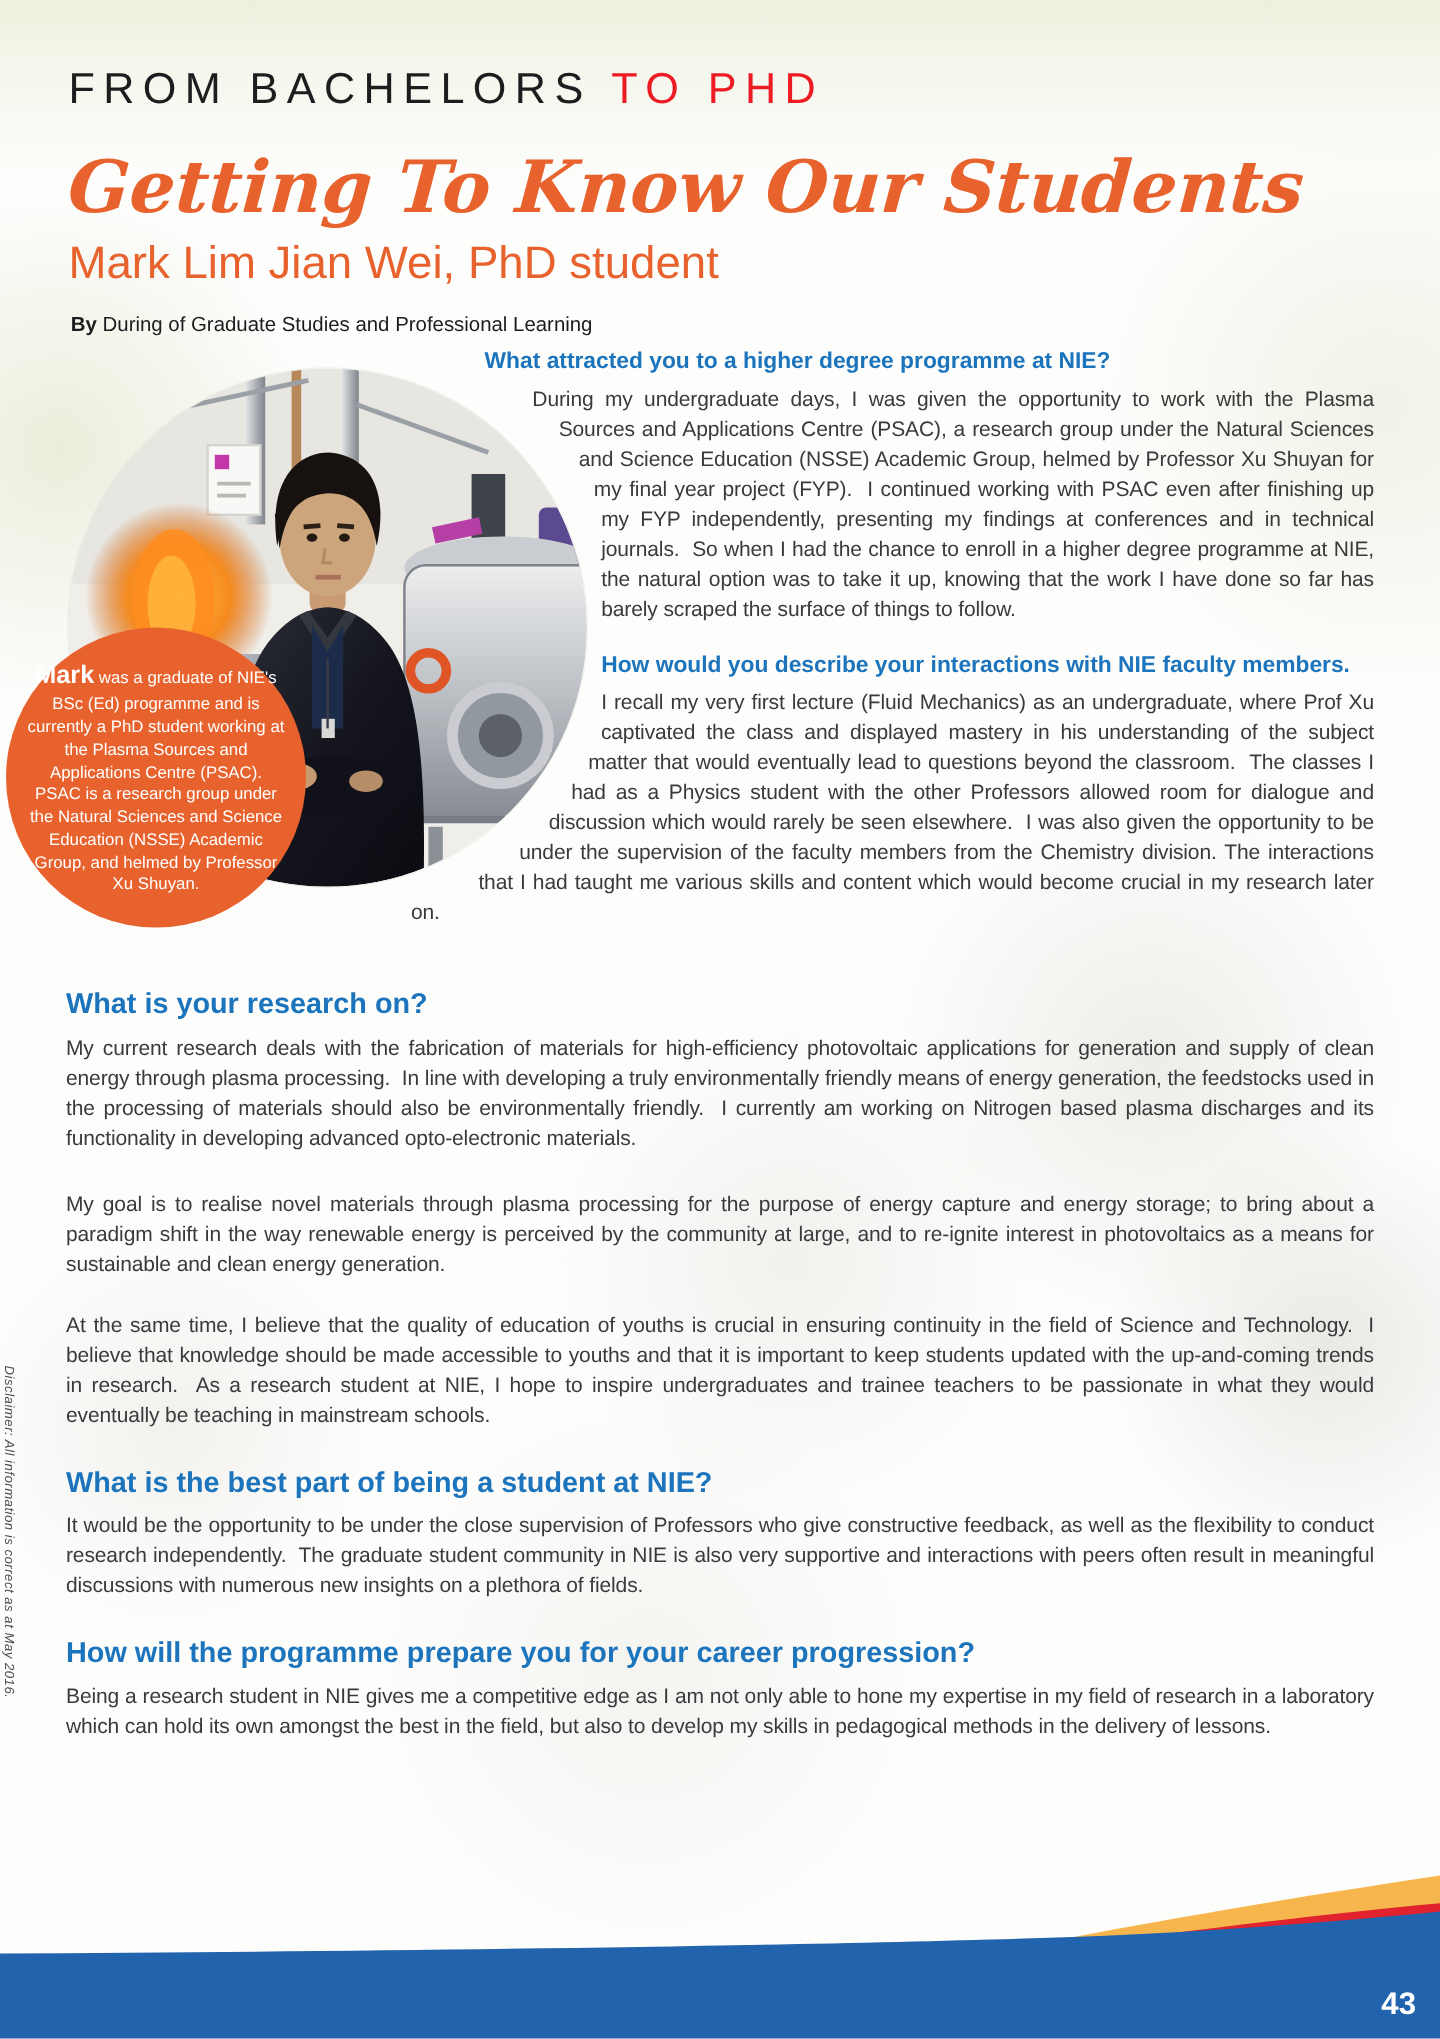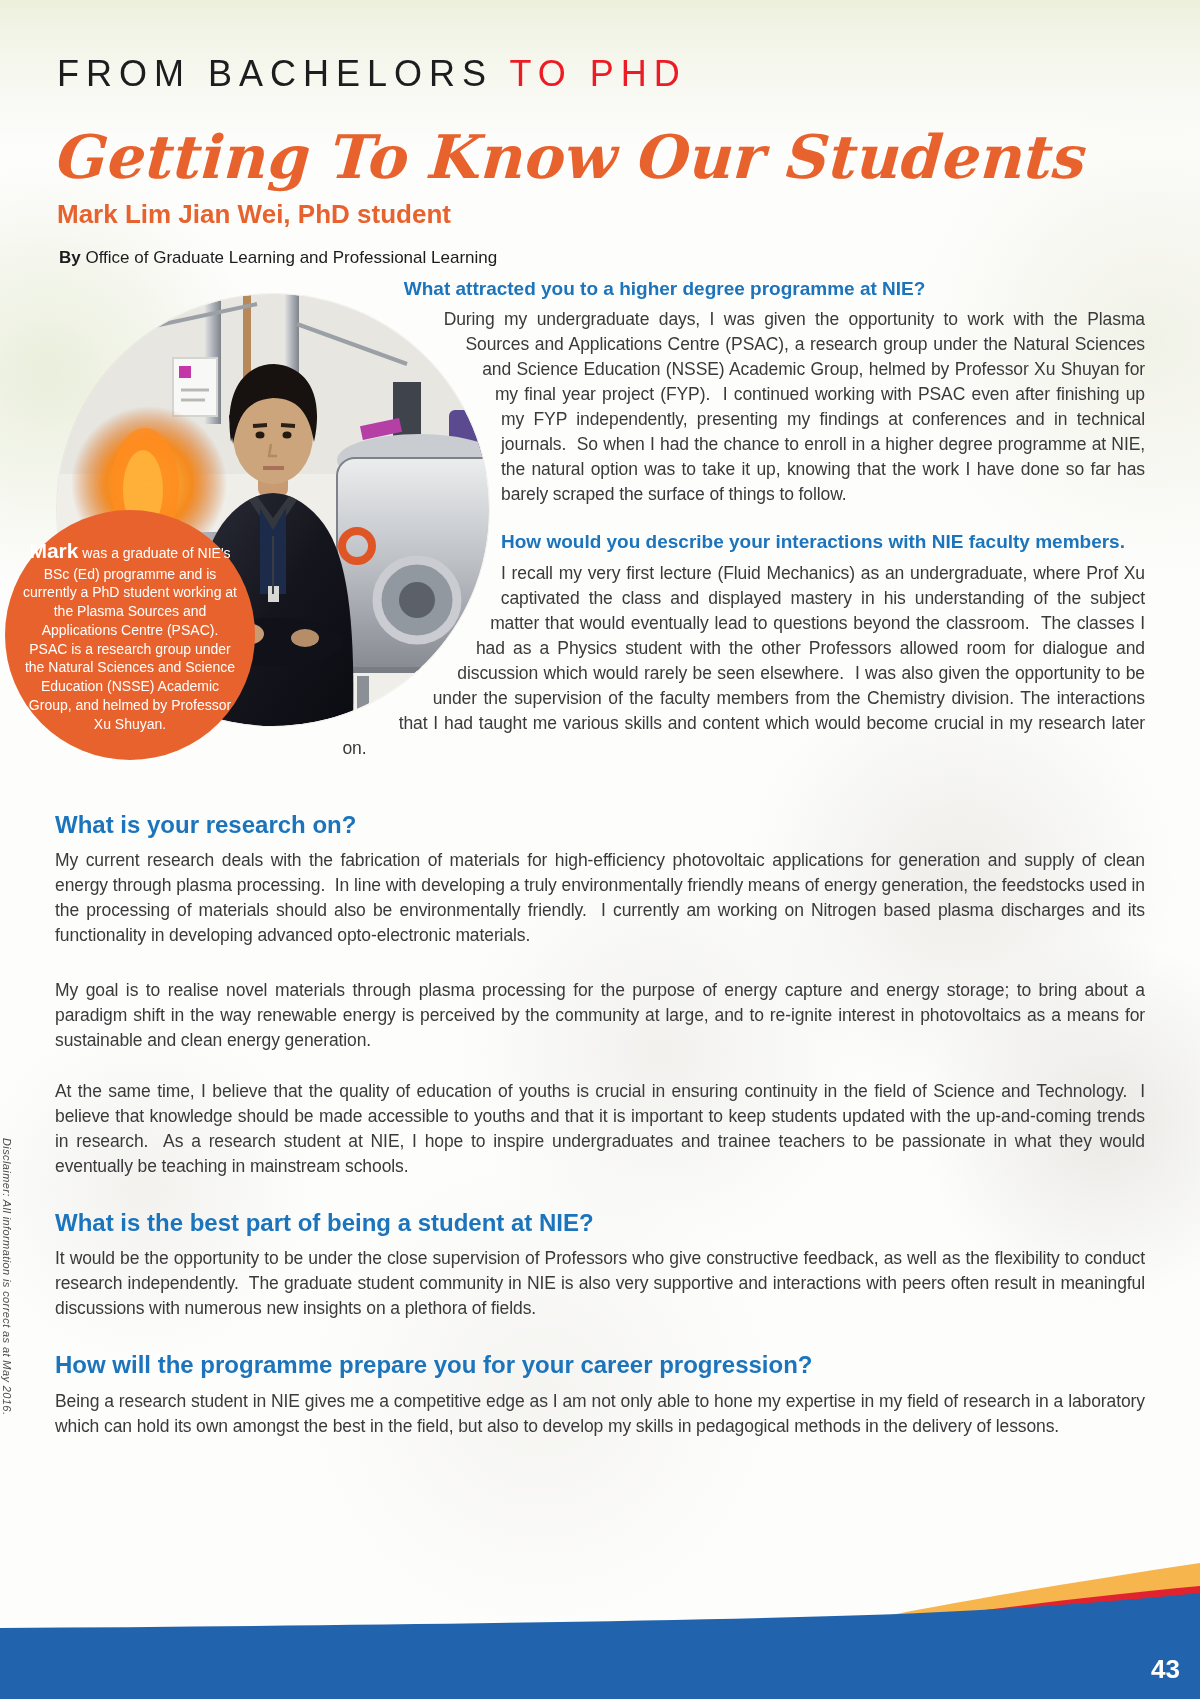--- a/index.html
+++ b/index.html
@@ -37,21 +37,21 @@
     margin:0 0 0 2px;font-size:36px;font-weight:normal;letter-spacing:7px;
     line-height:1.02;color:var(--title-black);
   }
   .main-title .red{color:var(--title-red);}
   .script-heading{
     margin:34px 0 0 0;color:var(--orange);
     font-family:"DejaVu Serif",serif;font-style:italic;font-weight:bold;
     font-size:60px;line-height:1;transform:skewX(-4deg);transform-origin:left bottom;
   }
   .subtitle{
-    margin:14px 0 0 2px;color:var(--orange);font-size:26px;font-weight:700;line-height:1.05;
+    margin:14px 0 0 2px;color:var(--orange);font-size:38px;font-weight:400;line-height:1.05;
   }
   .byline{margin:20px 0 0 4px;font-size:17px;color:#1c1c1e;}
   .byline b{font-weight:bold;}
 
   
   .article{margin-top:10px;color:var(--body-text);}
   .photo-float{
     float:left;width:436px;height:452px;margin:16px 8px 0 2px;
     shape-outside:circle(228px at 218px 226px);shape-margin:14px;
     position:relative;
@@ -105,21 +105,21 @@
 
   <div class="disclaimer">Disclaimer: All information is correct as at May 2016.</div>
 
   <div class="content">
     <h1 class="main-title"><span>FROM BACHELORS </span><span class="red">TO PHD</span></h1>
 
     <div class="script-heading">Getting To Know Our Students</div>
 
     <div class="subtitle">Mark Lim Jian Wei, PhD student</div>
 
-    <div class="byline"><b>By</b><span> Office of Graduate Learning and Professional Learning</span></div>
+    <div class="byline"><b>By</b><span> During of Graduate Studies and Professional Learning</span></div>
 
     <div class="article">
 
       <div class="photo-float">
         <div class="photo-circle">
           
           <svg viewBox="0 0 432 432" width="432" height="432">
             <defs>
               <clipPath id="pc">
                   <circle cx="216" cy="216" r="216"></circle>

